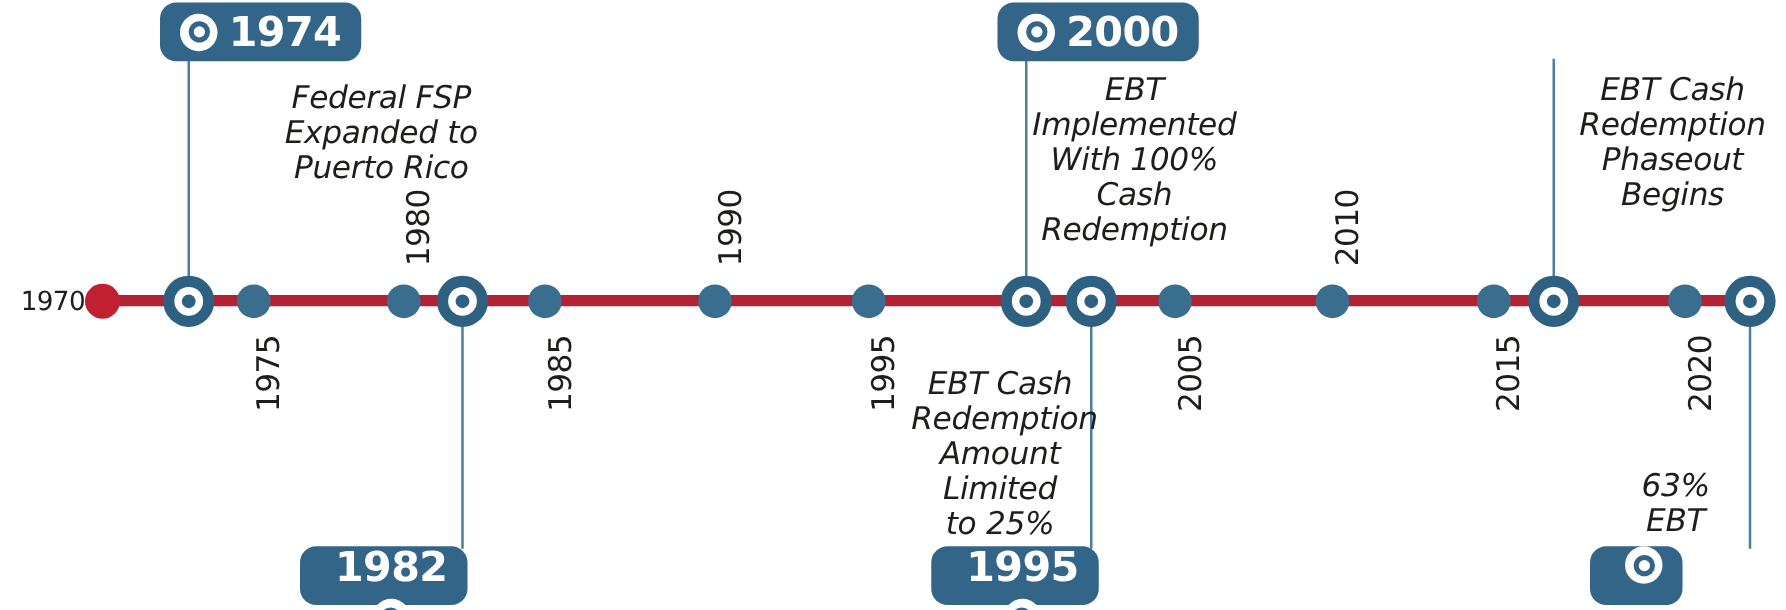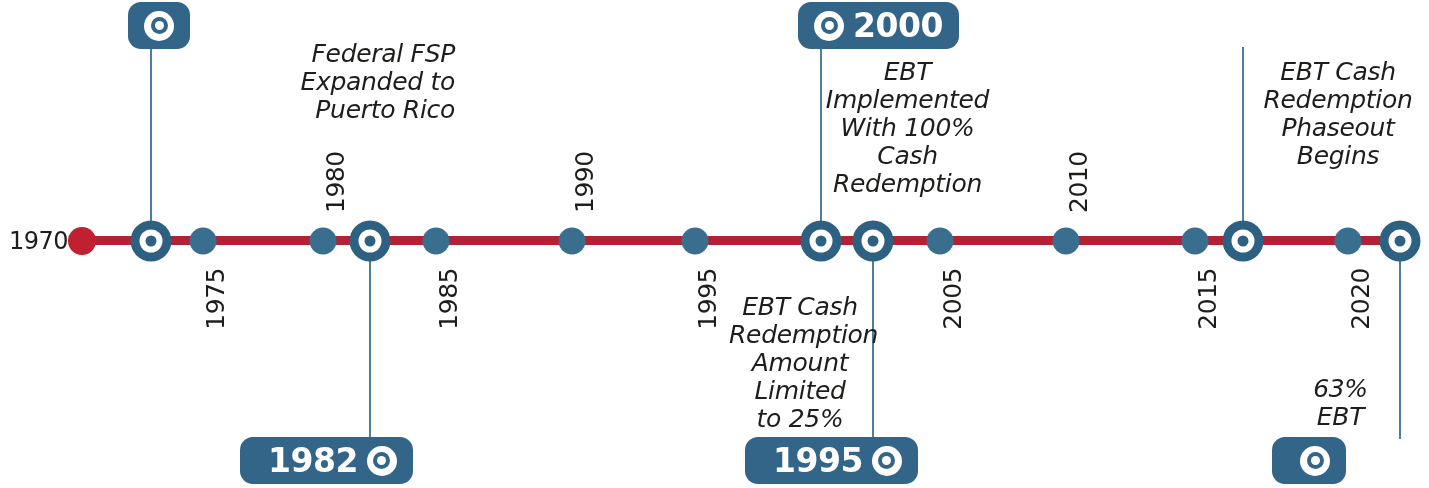--- a/index.html
+++ b/index.html
@@ -31,21 +31,21 @@
     width: 28px;
     height: 28px;
     border-radius: 50%;
     background: #c0202f;
     transform: translate(-50%, -50%);
     top: 241px;
   }
   .axis-start-label {
     position: absolute;
     font-family: "DejaVu Sans", sans-serif;
-    font-size: 24px;
+    font-size: 21px;
     color: #1d1d1b;
     letter-spacing: -0.5px;
     transform: translate(-100%, -50%);
     white-space: nowrap;
   }
 
   
   .tick-dot {
     position: absolute;
     width: 27px;
@@ -152,21 +152,21 @@
   }
   .badge-icon::after {
     content: "";
     position: absolute;
     width: 9px;
     height: 9px;
     border-radius: 50%;
     background: #ffffff;
   }
   .year-badge.icon-right {
-    flex-direction: row;
+    flex-direction: column;
     padding-left: 28px;
   }
 
   
   .event-desc {
     position: absolute;
     font-family: "DejaVu Sans", sans-serif;
     font-style: italic;
     font-size: 25px;
     line-height: 1.12;
@@ -203,22 +203,23 @@
   <div class="tick-label below" style="left:707px; top:268px;">1995</div>
   <div class="tick-label below" style="left:952px; top:268px;">2005</div>
   <div class="tick-label above" style="left:1078px; top:213px;">2010</div>
   <div class="tick-label below" style="left:1207px; top:268px;">2015</div>
   <div class="tick-label below" style="left:1360px; top:268px;">2020</div>
 
   <div class="stem" style="left:150px; top:47px; height:177px;"></div>
   <div class="ring-marker" style="left:151px;"></div>
   <div class="year-badge" style="left:128px; top:2px;">
     <span class="badge-icon"></span>
-  </div>
-  <div class="event-desc" style="left:155px; top:40px; width:300px;text-align:right;">Federal FSP
+    <span class="badge-year">1974</span>
+  </div>
+  <div class="event-desc" style="left:155px; top:64px; width:300px;">Federal FSP
 Expanded to
 Puerto Rico</div>
 
   <div class="stem" style="left:369px; top:258px; height:181px;"></div>
   <div class="ring-marker" style="left:370px;"></div>
   <div class="year-badge icon-right" style="left:240px; top:437px;">
     <span class="badge-year">1982</span>
     <span class="badge-icon"></span>
   </div>
 

